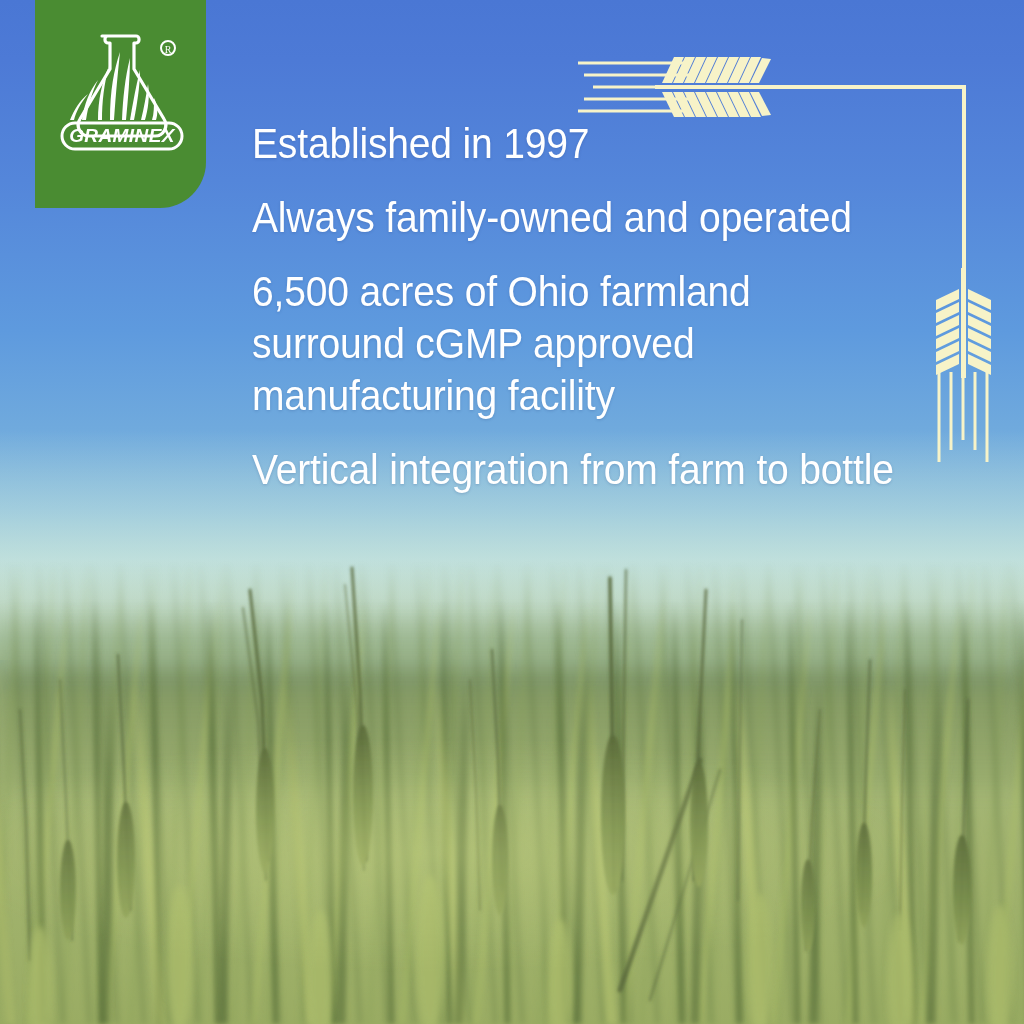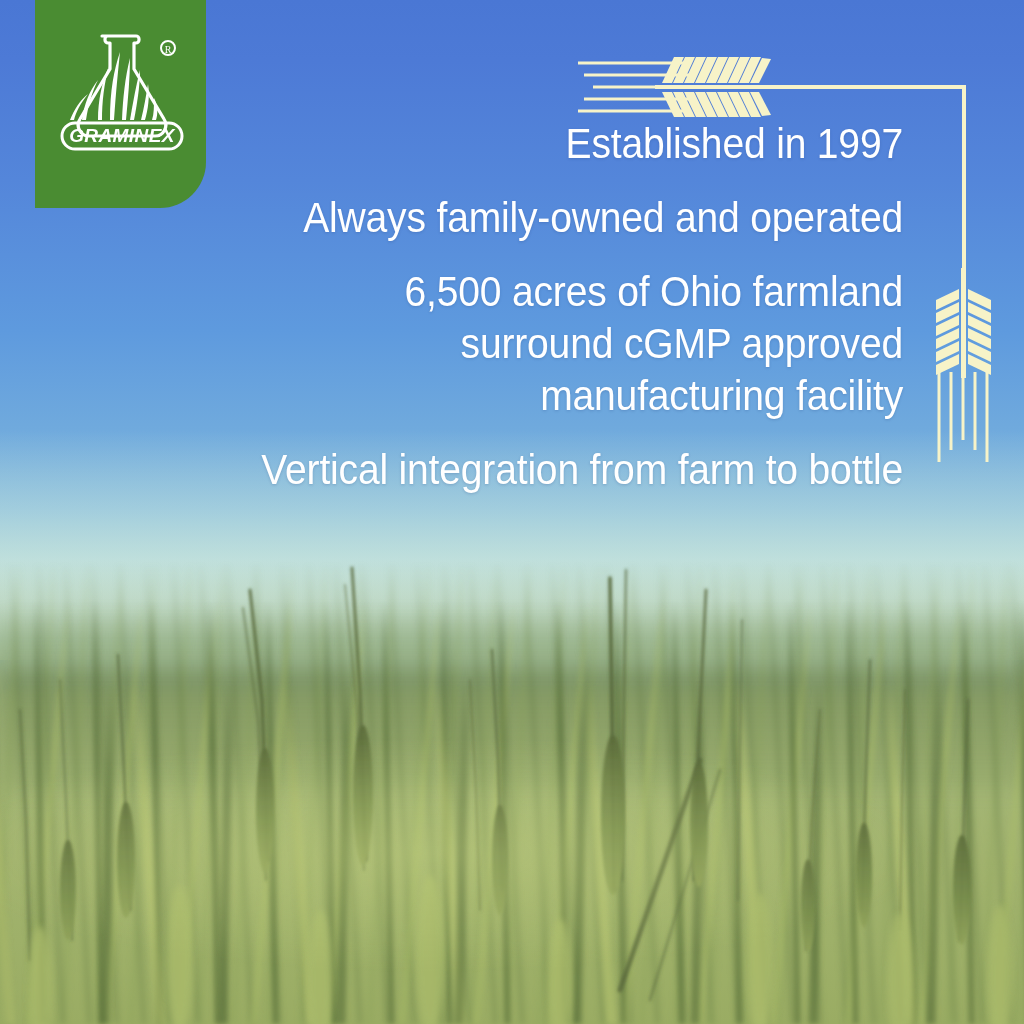--- a/index.html
+++ b/index.html
@@ -159,21 +159,20 @@
     left: 0; top: 0;
     width: 1024px; height: 500px;
     pointer-events: none;
   }
 
   
   .facts {
     position: absolute;
     left: 252px; top: 118px;
     width: 700px;
-    text-align: right;
   }
   .fact-line {
     color: #ffffff;
     font-size: 42px;
     line-height: 52px;
     font-weight: 400;
     letter-spacing: -0.2px;
     text-shadow: 0 1px 3px rgba(30,60,120,0.22);
     font-family: "Liberation Sans Narrow", "Liberation Sans", sans-serif;
     transform: scaleX(0.93);

